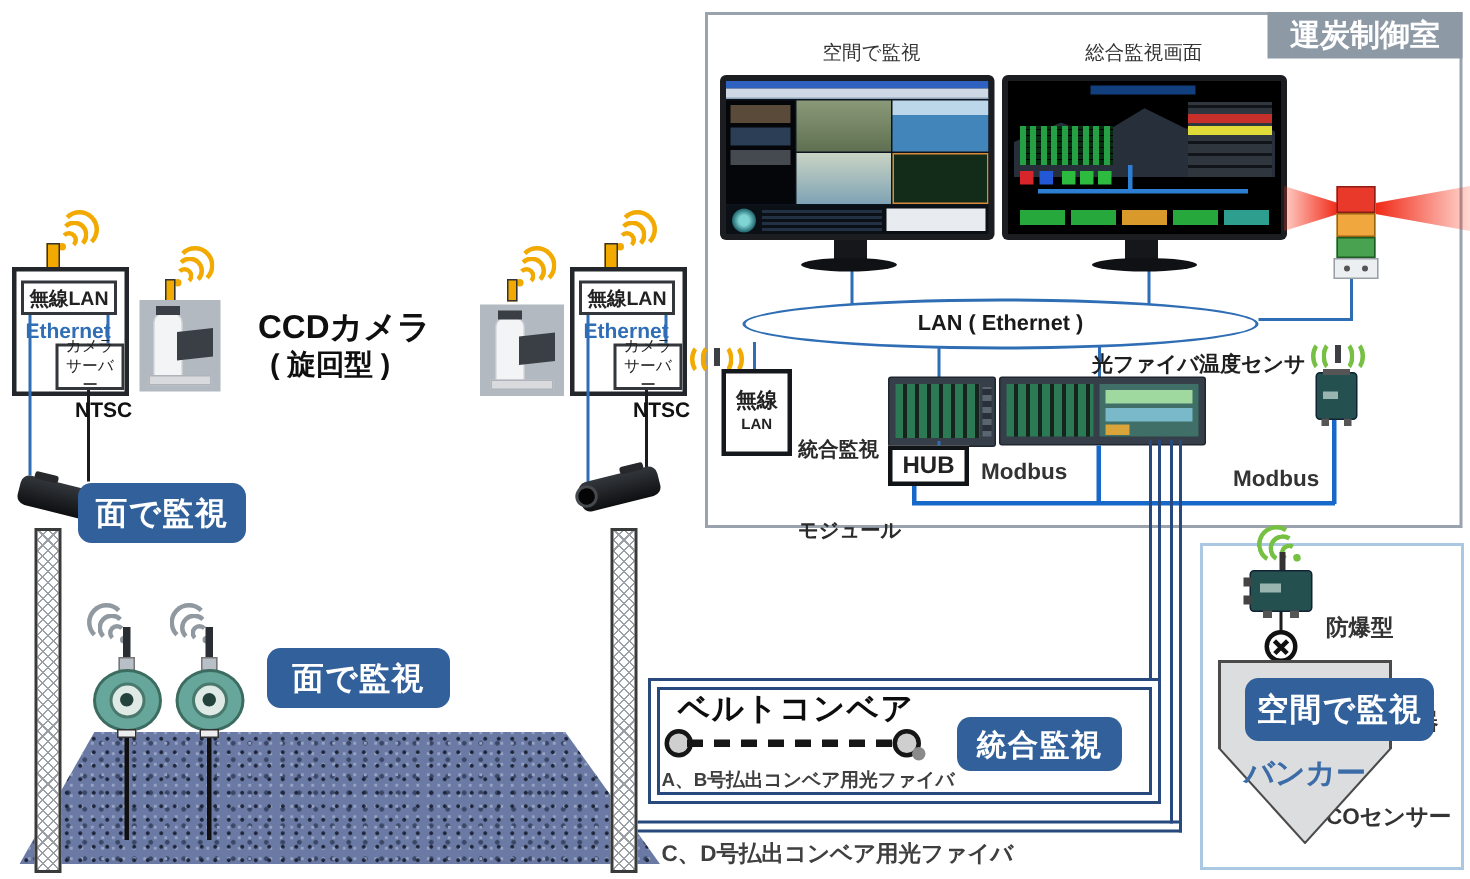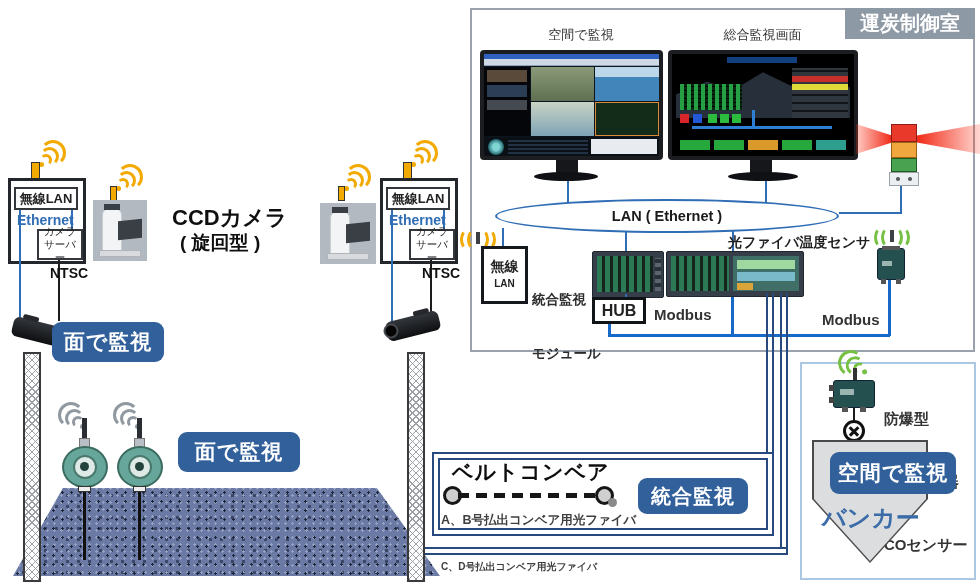--- a/index.html
+++ b/index.html
@@ -343,21 +343,21 @@
   <div class="abs" style="left:440px;top:484px;width:180px;height:24px;">
     <div class="abs" style="left:3px;top:2px;width:19px;height:19px;border:3.5px solid #161616;border-radius:50%;background:#cfcfcf;"></div>
     <div class="abs" style="left:155px;top:2px;width:19px;height:19px;border:3.5px solid #161616;border-radius:50%;background:#cfcfcf;"></div>
     <div class="abs" style="left:18px;top:9px;width:142px;height:5px;background:repeating-linear-gradient(90deg,#161616 0 11px,transparent 11px 18px);"></div>
     <div class="abs" style="left:168px;top:14px;width:9px;height:9px;border-radius:50%;background:#8a8a8a;"></div>
   </div>
   <div class="txt" style="left:441px;top:512px;font-size:12.5px;font-weight:600;color:#3f3f3f;">A、B号払出コンベア用光ファイバ</div>
   <div class="badge" style="left:638px;top:478px;width:110px;height:36px;font-size:20px;">
     <span>統合監視</span>
   </div>
-  <div class="txt" style="left:441px;top:560px;font-size:10px;font-weight:600;color:#3f3f3f;">C、D号払出コンベア用光ファイバ</div>
+  <div class="txt" style="left:441px;top:560px;font-size:15px;font-weight:600;color:#3f3f3f;">C、D号払出コンベア用光ファイバ</div>
 
   <div class="abs" style="left:800px;top:362px;width:176px;height:218px;border:2px solid #aac8e2;"></div>
   <span class="wifi-fan flip" style="--c:#76c043;left:838px;top:350px;transform:scaleX(-1) rotate(12deg);">
       <i class="a1"></i>
       <i class="a2"></i>
       <i class="a3"></i>
       <b></b>
     </span>
   <div class="abs" style="left:853px;top:368px;width:4px;height:12px;background:#333;"></div>
   <div class="abs" style="left:833px;top:380px;width:42px;height:28px;background:#24504f;border-radius:3px;border:1px solid #123;">
@@ -376,15 +376,15 @@
     <span style="display:block;">防爆型</span>
     <span style="display:block;">無線伝送器</span>
     <span style="display:block;">COセンサー</span>
   </div>
   <div class="abs" style="left:812px;top:440px;width:116px;height:123px;background:#4a4a4a;clip-path:polygon(0 0,100% 0,100% 48%,50% 100%,0 48%);">
     <div class="abs" style="left:2px;top:2px;width:112px;height:119px;background:#dcdddf;clip-path:polygon(0 0,100% 0,100% 48%,50% 100%,0 48%);"></div>
   </div>
   <div class="badge" style="left:830px;top:452px;width:126px;height:42px;">
     <span>空間で監視</span>
   </div>
-  <div class="txt" style="left:822px;top:502px;width:96px;text-align:center;font-weight:bold;font-size:24px;color:#3b6ca8;">バンカー</div>
+  <div class="txt" style="left:822px;top:502px;width:96px;text-align:center;font-weight:bold;font-size:20px;color:#3b6ca8;">バンカー</div>
 
 </div>
 
 </body></html>

